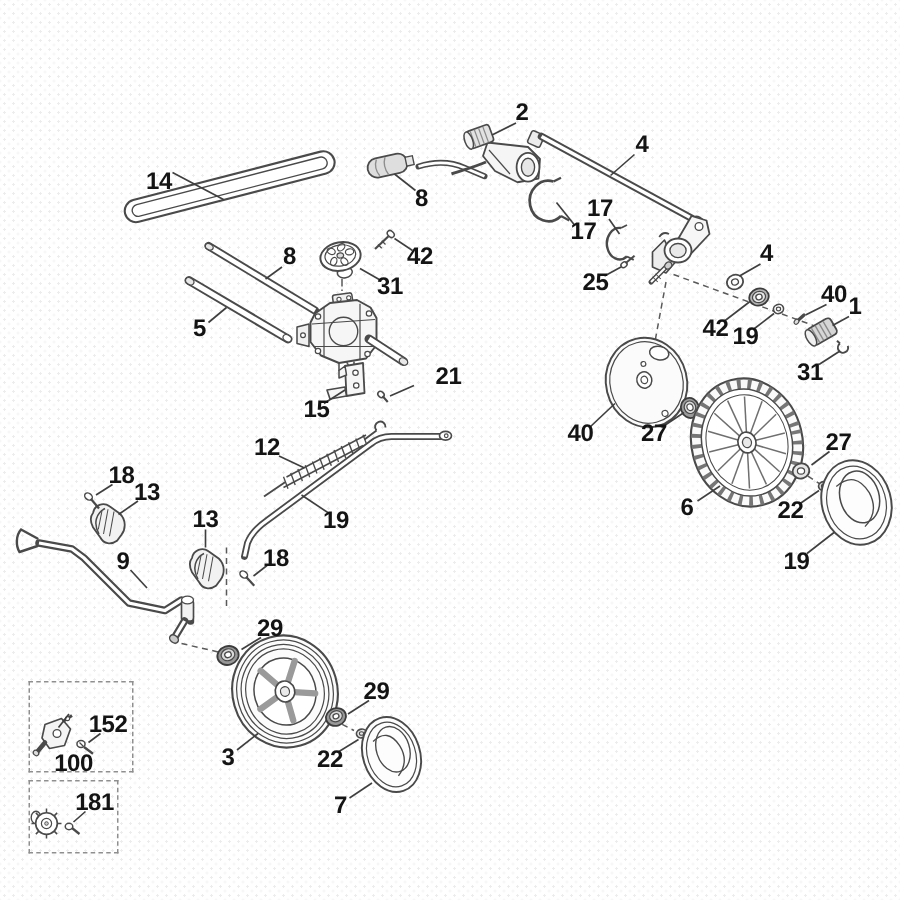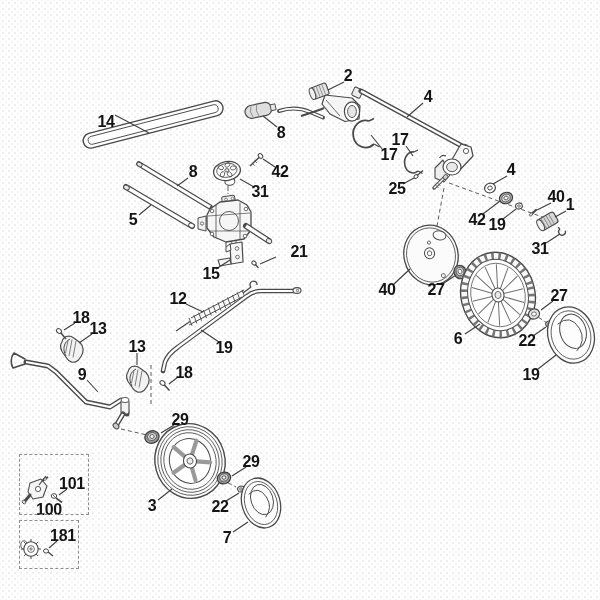--- a/index.html
+++ b/index.html
@@ -475,19 +475,19 @@
       <div class="callout" style="left: 152px; top: 506px; color: rgb(20, 20, 20);">3</div>
       <div class="callout" style="left: 220px; top: 507px; color: rgb(20, 20, 20);">22</div>
       <div class="callout" style="left: 227px; top: 538px; color: rgb(20, 20, 20);">7</div>
       <div class="callout" style="left: 387px; top: 290px; color: rgb(20, 20, 20);">40</div>
       <div class="callout" style="left: 436px; top: 290px; color: rgb(20, 20, 20);">27</div>
       <div class="callout" style="left: 458px; top: 339px; color: rgb(20, 20, 20);">6</div>
       <div class="callout" style="left: 559px; top: 296px; color: rgb(20, 20, 20);">27</div>
       <div class="callout" style="left: 527px; top: 341px; color: rgb(20, 20, 20);">22</div>
       <div class="callout" style="left: 531px; top: 375px; color: rgb(20, 20, 20);">19</div>
       <div class="callout" style="left: 49px; top: 468px; color: rgb(20, 20, 20); margin-top: 42px;">100</div>
-      <div class="callout" style="left: 72px; top: 484px; color: rgb(20, 20, 20);">101</div>
+      <div class="callout" style="left: 72px; top: 484px; color: rgb(20, 20, 20);">152</div>
       <div class="callout" style="left: 63px; top: 536px; color: rgb(20, 20, 20);">181</div>
     </div>
 
 <div class="inset" style="left: 19px; top: 454px; width: 68px; height: 59px;"></div>
     <div class="inset" style="left: 19px; top: 520px; width: 58px; height: 47px;"></div>
   </div>
 
 </body></html>

